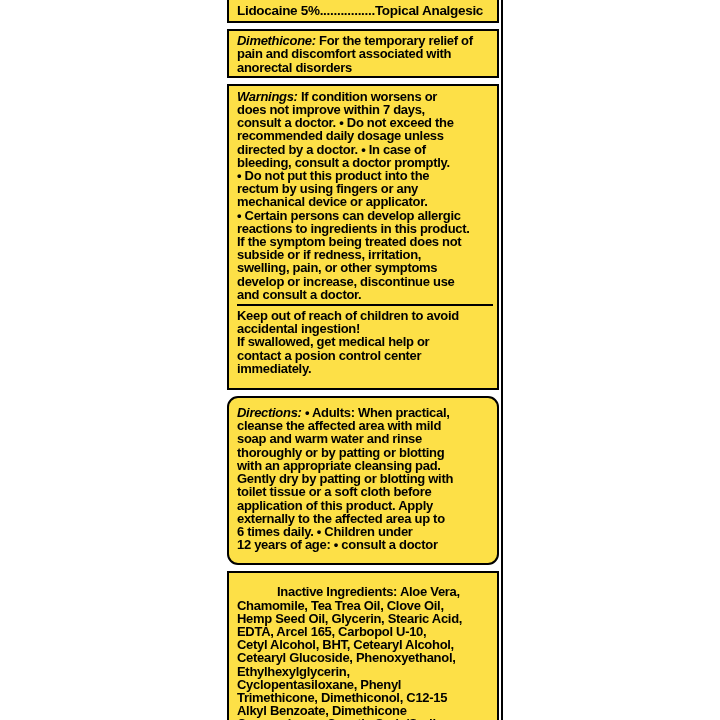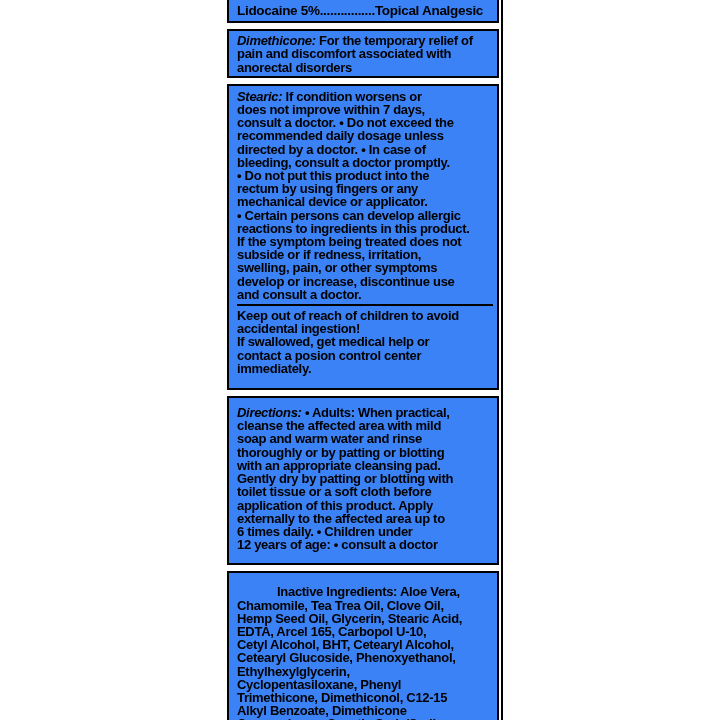--- a/index.html
+++ b/index.html
@@ -16,38 +16,38 @@
   .page { position: relative; width: 720px; height: 720px; background: #ffffff; }
 
   
   .col { position: absolute; left: 227px; top: 0; width: 272px; }
 
   
   .vrule { position: absolute; left: 501px; top: 0; width: 2px; height: 720px; background: #000; }
 
   .box {
     border: 2px solid #000;
-    background: #3b82f6;
+    background: #fde047;
     margin-bottom: 6px;
     padding: 4px 4px 13px 8px;
     font-size: 13px;
     font-weight: 700;
     line-height: 13.2px;
     letter-spacing: -0.3px;
   }
   .box-title {
     border-top: none;           
     padding-top: 4px;
     padding-bottom: 4px;
     font-size: 13.5px;
     white-space: nowrap;
     overflow: hidden;
   }
   .box-indications { padding-top: 3px; padding-bottom: 2px; }
-  .box-directions  { padding-top: 8px; padding-bottom: 12px; }
+  .box-directions  { padding-top: 8px; padding-bottom: 12px; border-radius: 11px; }
   .box-inactive    { padding-top: 12px; padding-bottom: 24px; }
 
   .lbl { font-style: italic; font-weight: 700; }
   .lbl-plain { font-weight: 700; margin-left: 40px; }
   .body { white-space: pre-line; text-align: right; }
 
   .divider {
     border: none;
     border-top: 2px solid #000;
     margin: 3px 0 3px 0;
@@ -67,21 +67,21 @@
 
     <div class="box box-indications">
       <span class="lbl">Dimethicone:</span>
       <span class="body">For the temporary relief of
 pain and discomfort associated with
 anorectal disorders</span>
     </div>
 
     <div class="box box-warnings">
       <div>
-        <span class="lbl">Stearic:</span>
+        <span class="lbl">Warnings:</span>
         <span class="body">If condition worsens or
 does not improve within 7 days,
 consult a doctor. • Do not exceed the
 recommended daily dosage unless
 directed by a doctor. • In case of
 bleeding, consult a doctor promptly.
 • Do not put this product into the
 rectum by using fingers or any
 mechanical device or applicator.
 • Certain persons can develop allergic

